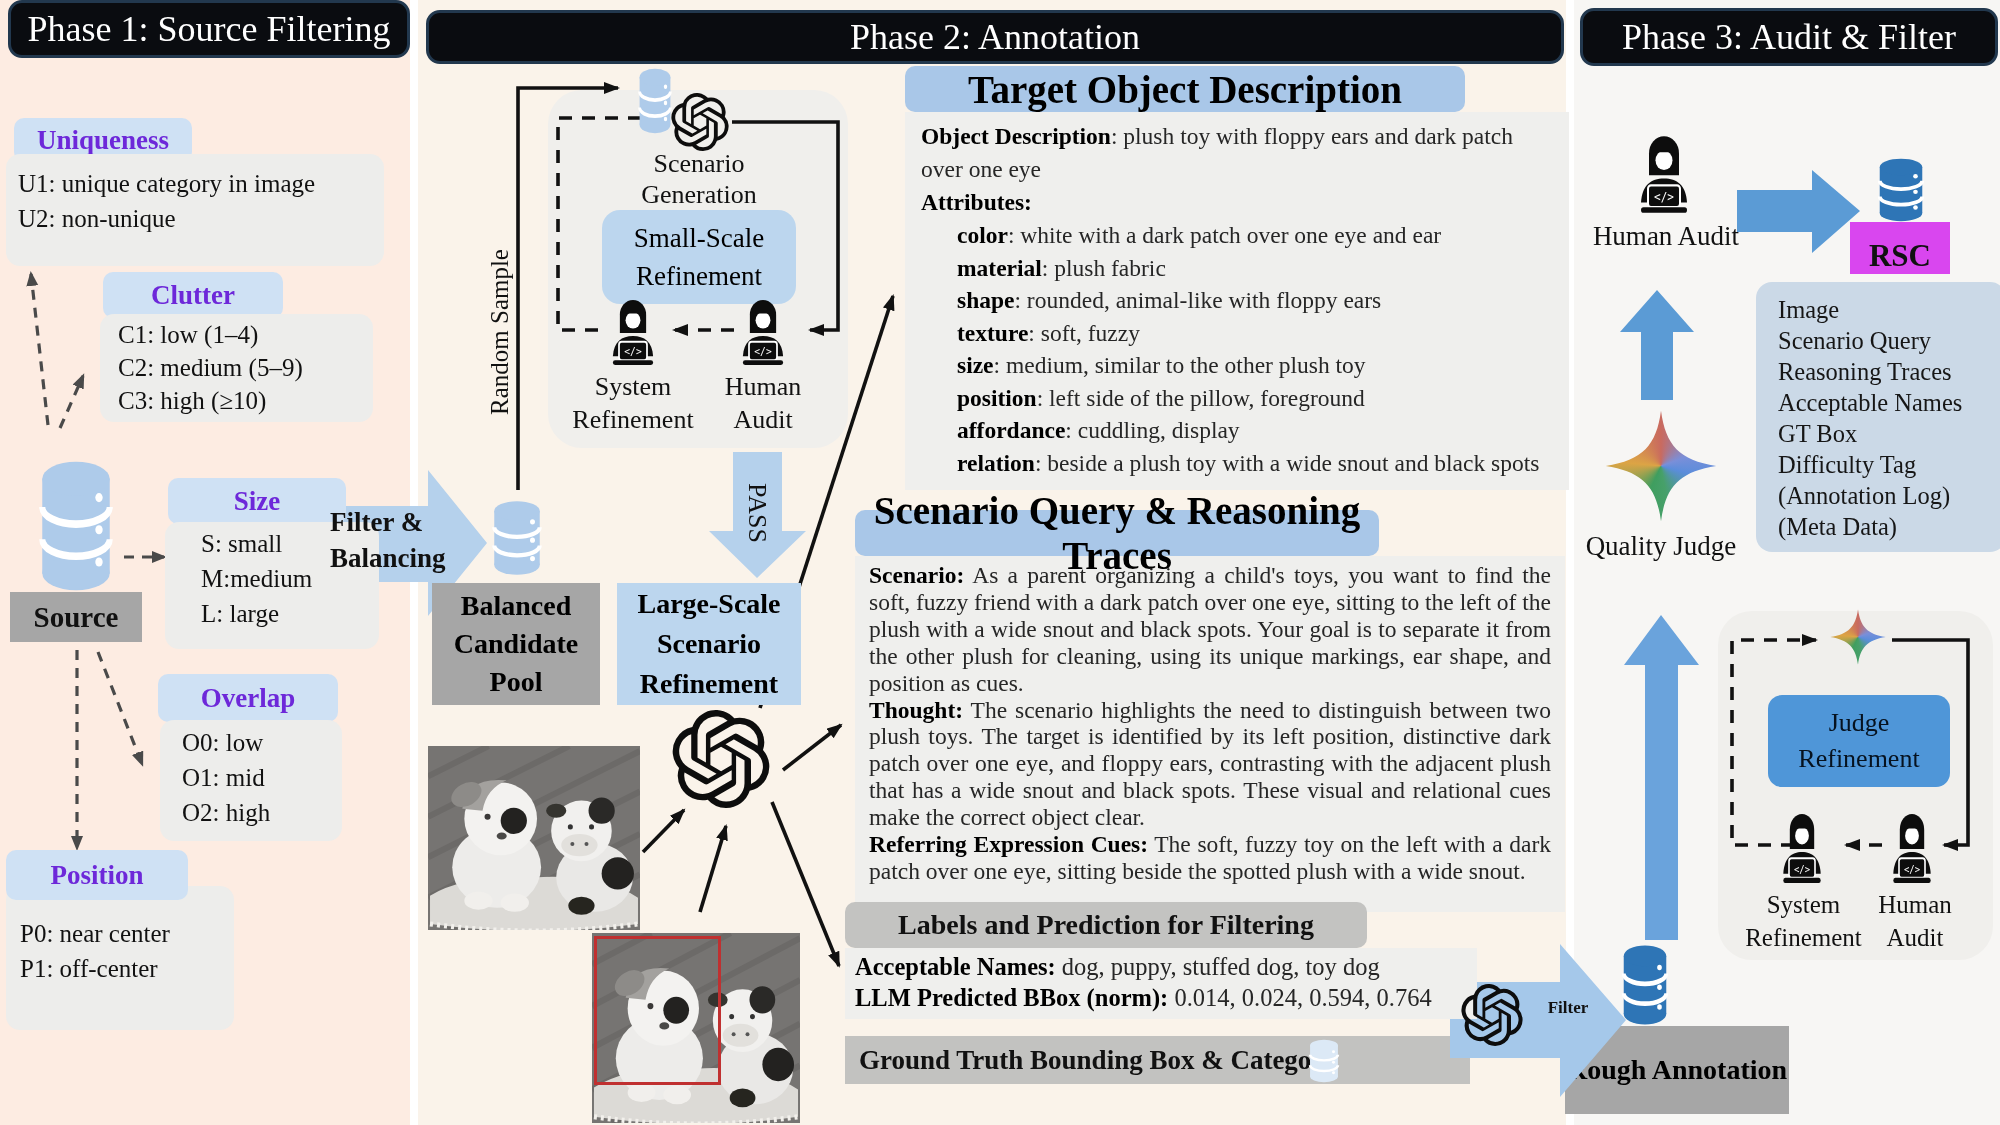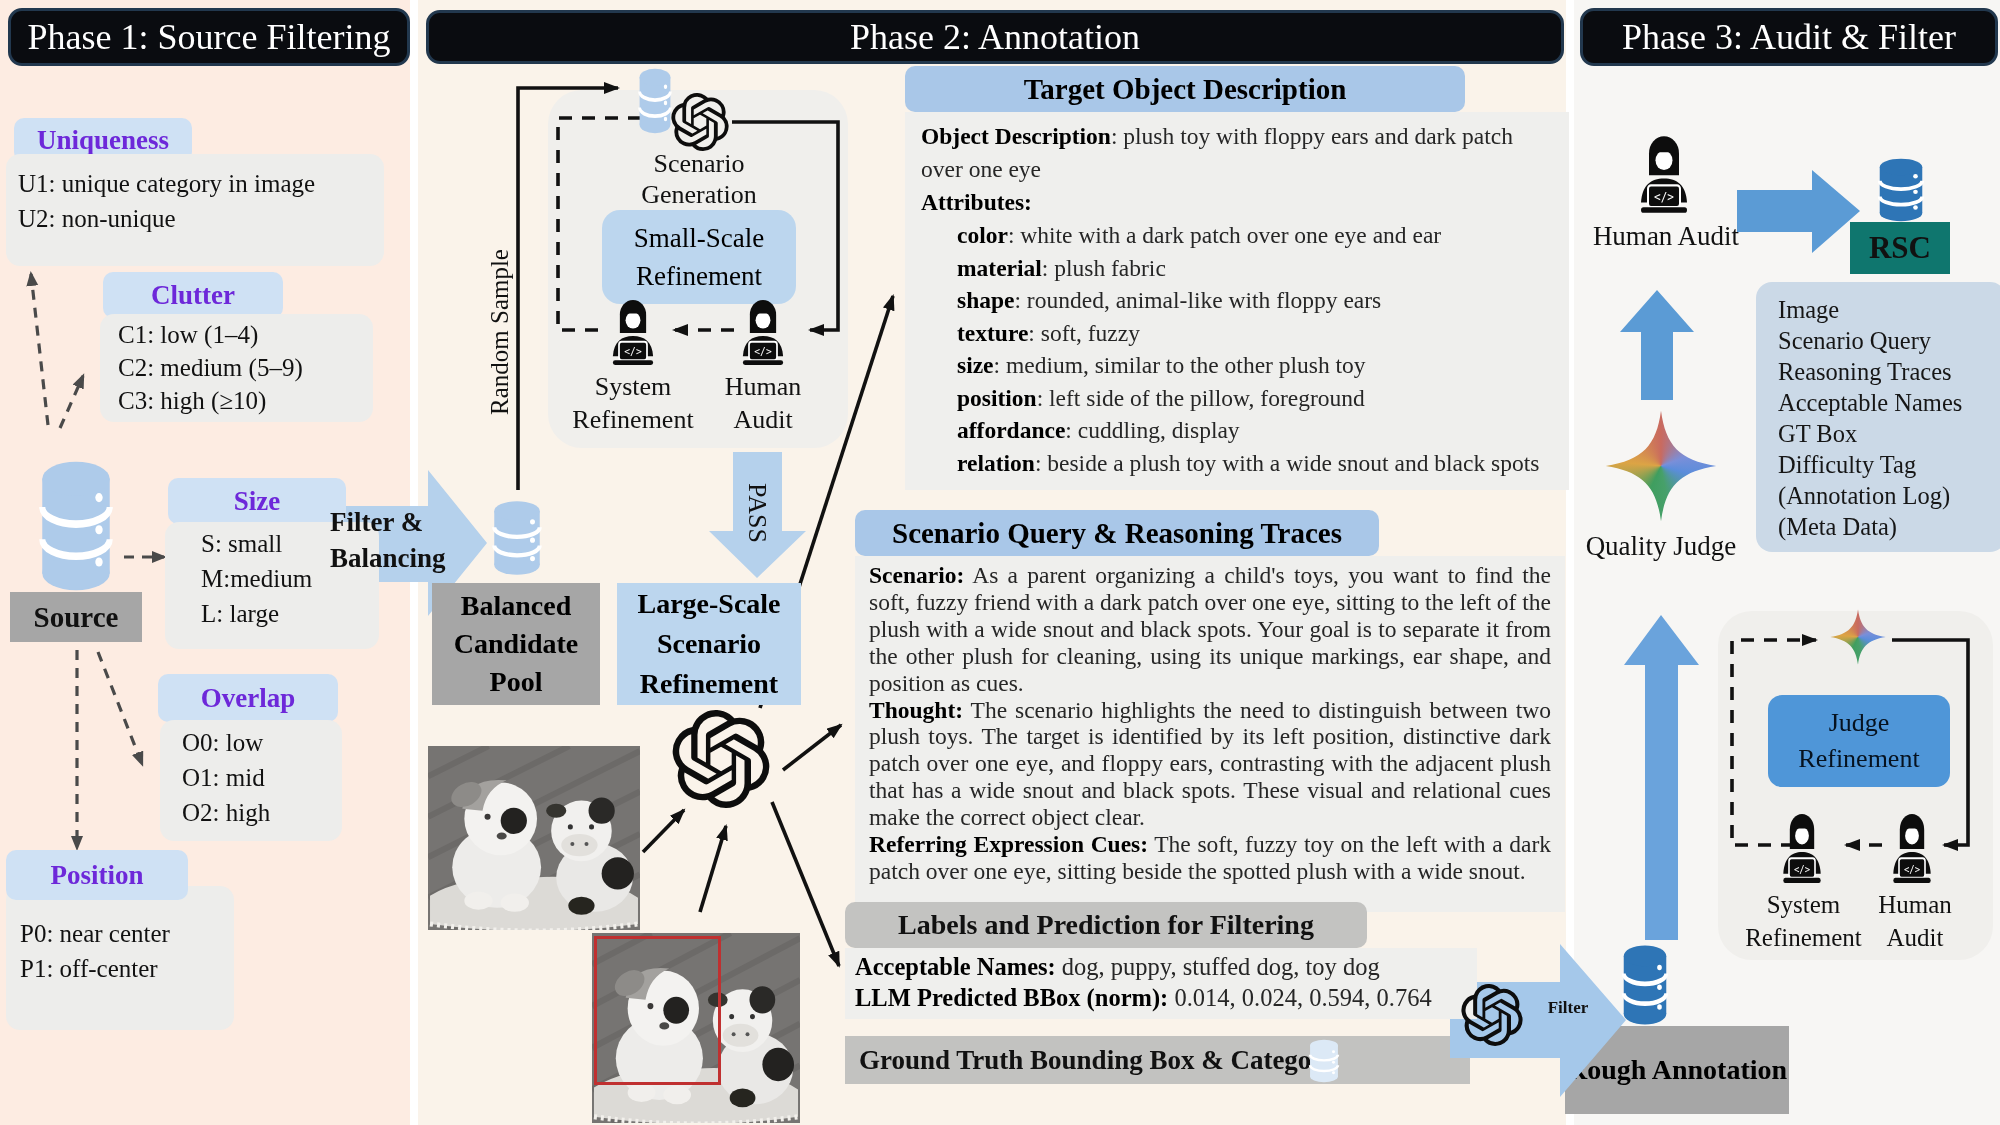--- a/index.html
+++ b/index.html
@@ -5,21 +5,21 @@
   html,body{margin:0;padding:0;background:#ffffff;}
   #canvas{position:relative;width:2000px;height:1125px;background:#ffffff;overflow:hidden;
           font-family:"Liberation Serif","DejaVu Serif",serif;color:#111;}
   .abs{position:absolute;}
   .flexc{display:flex;align-items:center;justify-content:center;text-align:center;}
   .hdr{background:#0a0c10;color:#fff;border:3px solid #22384e;border-radius:14px;font-size:36px;}
   .chip{background:#cfe1f4;border-radius:10px;font-weight:bold;font-size:27px;color:#6d28d9;}
   .gbox{background:#ededeb;border-radius:14px;font-size:25px;color:#111;line-height:35px;}
   .graybox{background:#a6a6a6;color:#000;font-weight:bold;font-size:28px;line-height:38px;}
   .bluebox{background:#bcd6ee;color:#000;}
-  .bluehdr{background:#a9c7e8;border-radius:10px;font-weight:bold;font-size:29px;color:#000;}
+  .bluehdr{background:#a9c7e8;border-radius:10px;font-weight:bold;font-size:39px;color:#000;}
   .panel{background:#efefed;font-size:23.5px;color:#262626;}
   .panel b{color:#000;}
   .loopbox{background:#f0efec;border-radius:34px;}
   .nowrap{white-space:nowrap;}
   .gemini{width:100px;height:100px;
     background:conic-gradient(from 0deg at 50% 50%,
       #c96a5f 0deg,#7a8fd9 70deg,#5b8ddb 105deg,#47a06a 170deg,#3f9e5f 205deg,#dca445 275deg,#c96a5f 360deg);
     clip-path:path('M50 2 C54 32 66 45 98 50 C66 55 54 68 50 98 C46 68 34 55 2 50 C34 45 46 32 50 2 Z');}
 </style>
 </head>
@@ -143,21 +143,21 @@
       <path d="M772,802 L839,966" marker-end="url(#ah-black)"></path>
     </g>
 
     <g stroke="#111" fill="none" stroke-width="3.6">
       <path d="M1794,845 L1732,845 L1732,640 L1816,640" stroke-dasharray="13 10" marker-end="url(#ah-black)"></path>
       <path d="M1892,640 L1968,640 L1968,845 L1944,845" marker-end="url(#ah-black)"></path>
       <path d="M1882,845 L1846,845" stroke-dasharray="13 10" marker-end="url(#ah-black)"></path>
     </g>
   </svg>
 
-  <div class="abs hdr flexc" style="left:8px;top:8px;width:396px;height:52px;">
+  <div class="abs hdr flexc" style="left:8px;top:0;width:396px;height:52px;">
     <span>Phase 1: Source Filtering</span>
   </div>
   <div class="abs hdr flexc" style="left:426px;top:10px;width:1132px;height:48px;">
     <span>Phase 2: Annotation</span>
   </div>
   <div class="abs hdr flexc" style="left:1580px;top:8px;width:412px;height:52px;">
     <span>Phase 3: Audit &amp; Filter</span>
   </div>
 
   <div class="abs chip flexc" style="left:14px;top:118px;width:178px;height:44px;">
@@ -313,21 +313,21 @@
   <svg class="abs" style="left:1632px;top:134px;color:#0d0d0d;" width="64" height="80">
       <use href="#person-sym" width="64" height="80"></use>
     </svg>
   <div class="abs" style="left:1586px;top:218px;width:160px;text-align:center;font-size:27px;line-height:36px;">
     <span>Human Audit</span>
   </div>
 
   <svg class="abs" style="left:1872px;top:156px;color:#2e75b6;" width="58" height="68">
       <use href="#db-sym" width="58" height="68"></use>
     </svg>
-  <div class="abs flexc" style="left:1850px;top:222px;width:100px;height:52px;background:#0f766e;font-weight:bold;font-size:31px;">
+  <div class="abs flexc" style="left:1850px;top:222px;width:100px;height:52px;background:#d946ef;font-weight:bold;font-size:31px;align-items:flex-end;">
     <span>RSC</span>
   </div>
 
   <div class="abs" style="left:1756px;top:282px;width:228px;height:258px;background:#cbd9e7;border-radius:16px;padding:12px 0 0 22px;font-size:24.5px;line-height:31px;color:#161616;">
     <div class="nowrap">Image</div>
     <div class="nowrap">Scenario Query</div>
     <div class="nowrap">Reasoning Traces</div>
     <div class="nowrap">Acceptable Names</div>
     <div class="nowrap">GT Box</div>
     <div class="nowrap">Difficulty Tag</div>

